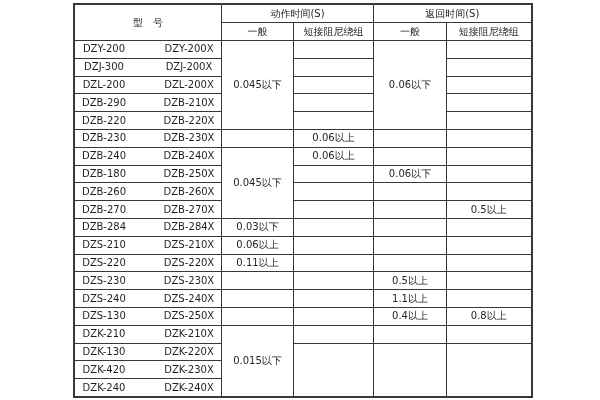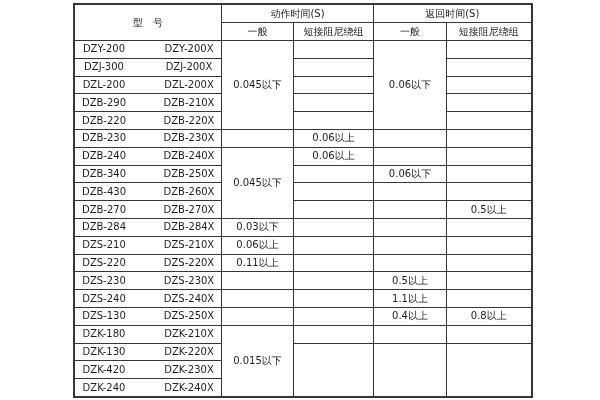--- a/index.html
+++ b/index.html
@@ -104,27 +104,27 @@
           <td></td>
         </tr>
         <tr>
           <td class="model-cell"><span class="m1">DZB-240</span><span class="m2">DZB-240X</span></td>
           <td rowspan="4">0.045以下</td>
           <td>0.06以上</td>
           <td></td>
           <td></td>
         </tr>
         <tr>
-          <td class="model-cell"><span class="m1">DZB-340</span><span class="m2">DZB-250X</span></td>
+          <td class="model-cell"><span class="m1">DZB-180</span><span class="m2">DZB-250X</span></td>
           <td></td>
           <td>0.06以下</td>
           <td></td>
         </tr>
         <tr>
-          <td class="model-cell"><span class="m1">DZB-430</span><span class="m2">DZB-260X</span></td>
+          <td class="model-cell"><span class="m1">DZB-260</span><span class="m2">DZB-260X</span></td>
           <td></td>
           <td></td>
           <td></td>
         </tr>
         <tr>
           <td class="model-cell"><span class="m1">DZB-270</span><span class="m2">DZB-270X</span></td>
           <td></td>
           <td></td>
           <td>0.5以上</td>
         </tr>
@@ -164,21 +164,21 @@
           <td></td>
         </tr>
         <tr>
           <td class="model-cell"><span class="m1">DZS-130</span><span class="m2">DZS-250X</span></td>
           <td></td>
           <td></td>
           <td>0.4以上</td>
           <td>0.8以上</td>
         </tr>
         <tr>
-          <td class="model-cell"><span class="m1">DZK-180</span><span class="m2">DZK-210X</span></td>
+          <td class="model-cell"><span class="m1">DZK-210</span><span class="m2">DZK-210X</span></td>
           <td rowspan="4">0.015以下</td>
           <td></td>
           <td></td>
           <td></td>
         </tr>
         <tr>
           <td class="model-cell"><span class="m1">DZK-130</span><span class="m2">DZK-220X</span></td>
           <td rowspan="3"></td>
           <td rowspan="3"></td>
           <td rowspan="3"></td>

